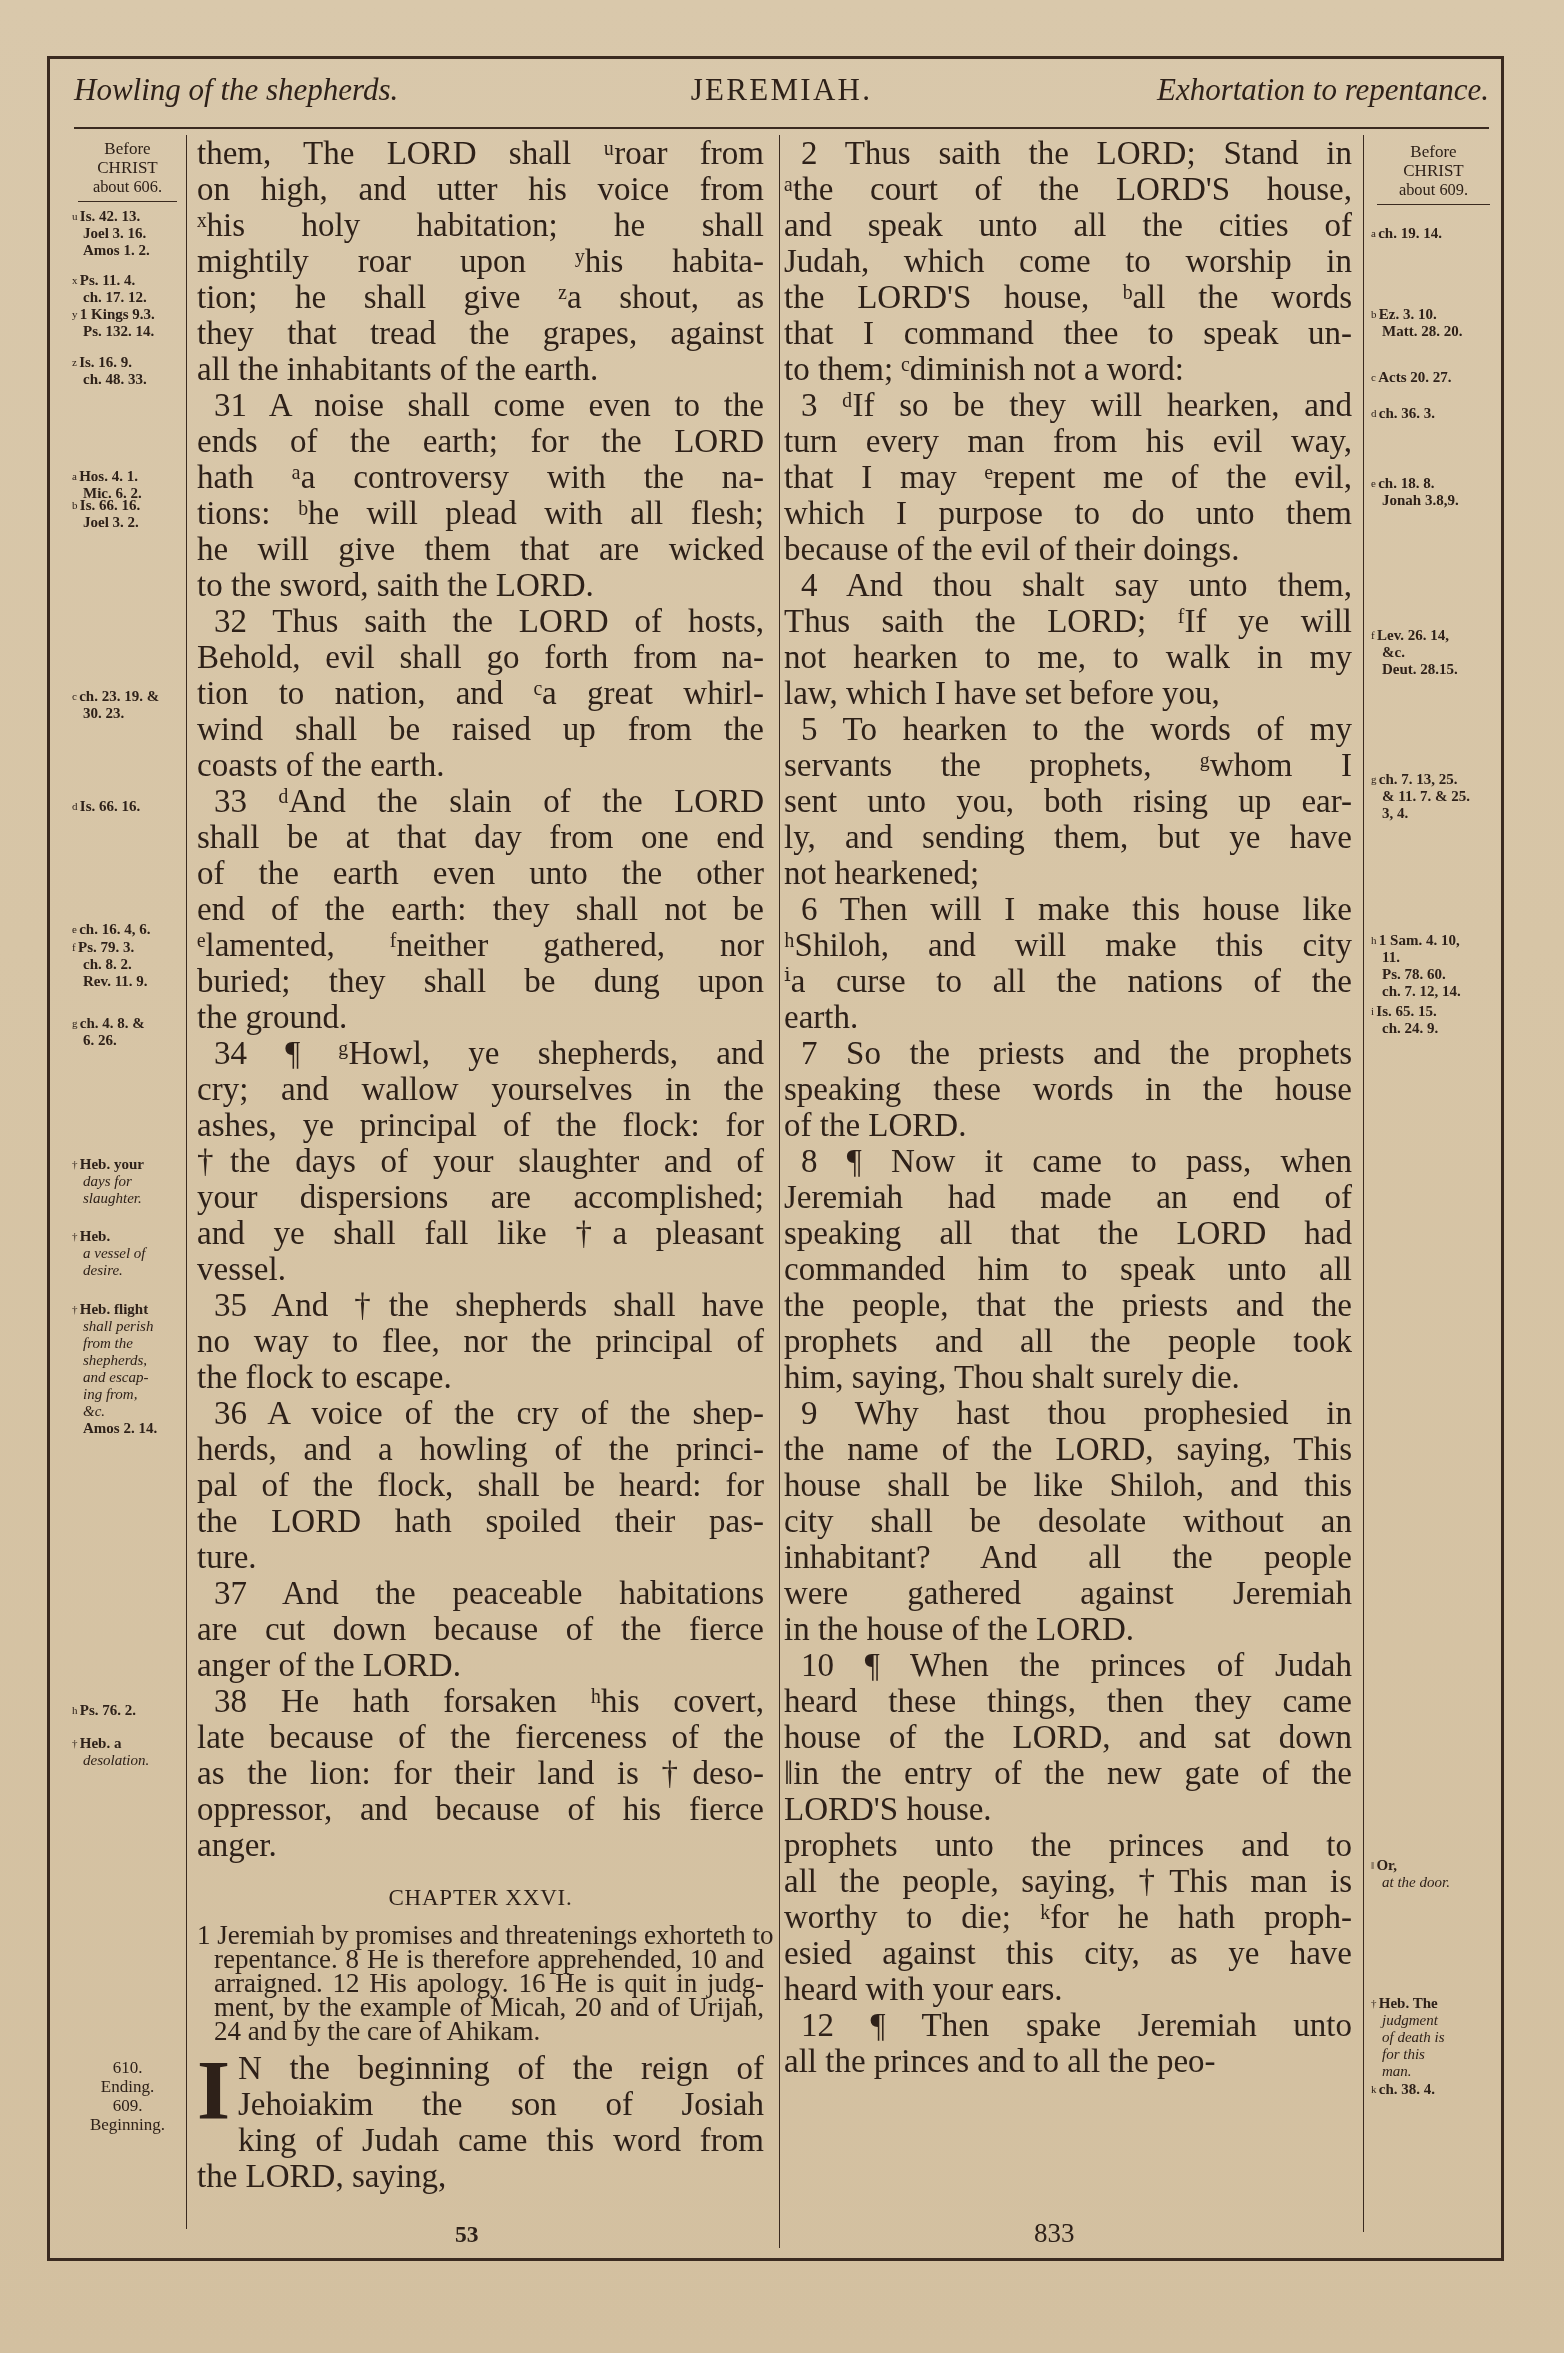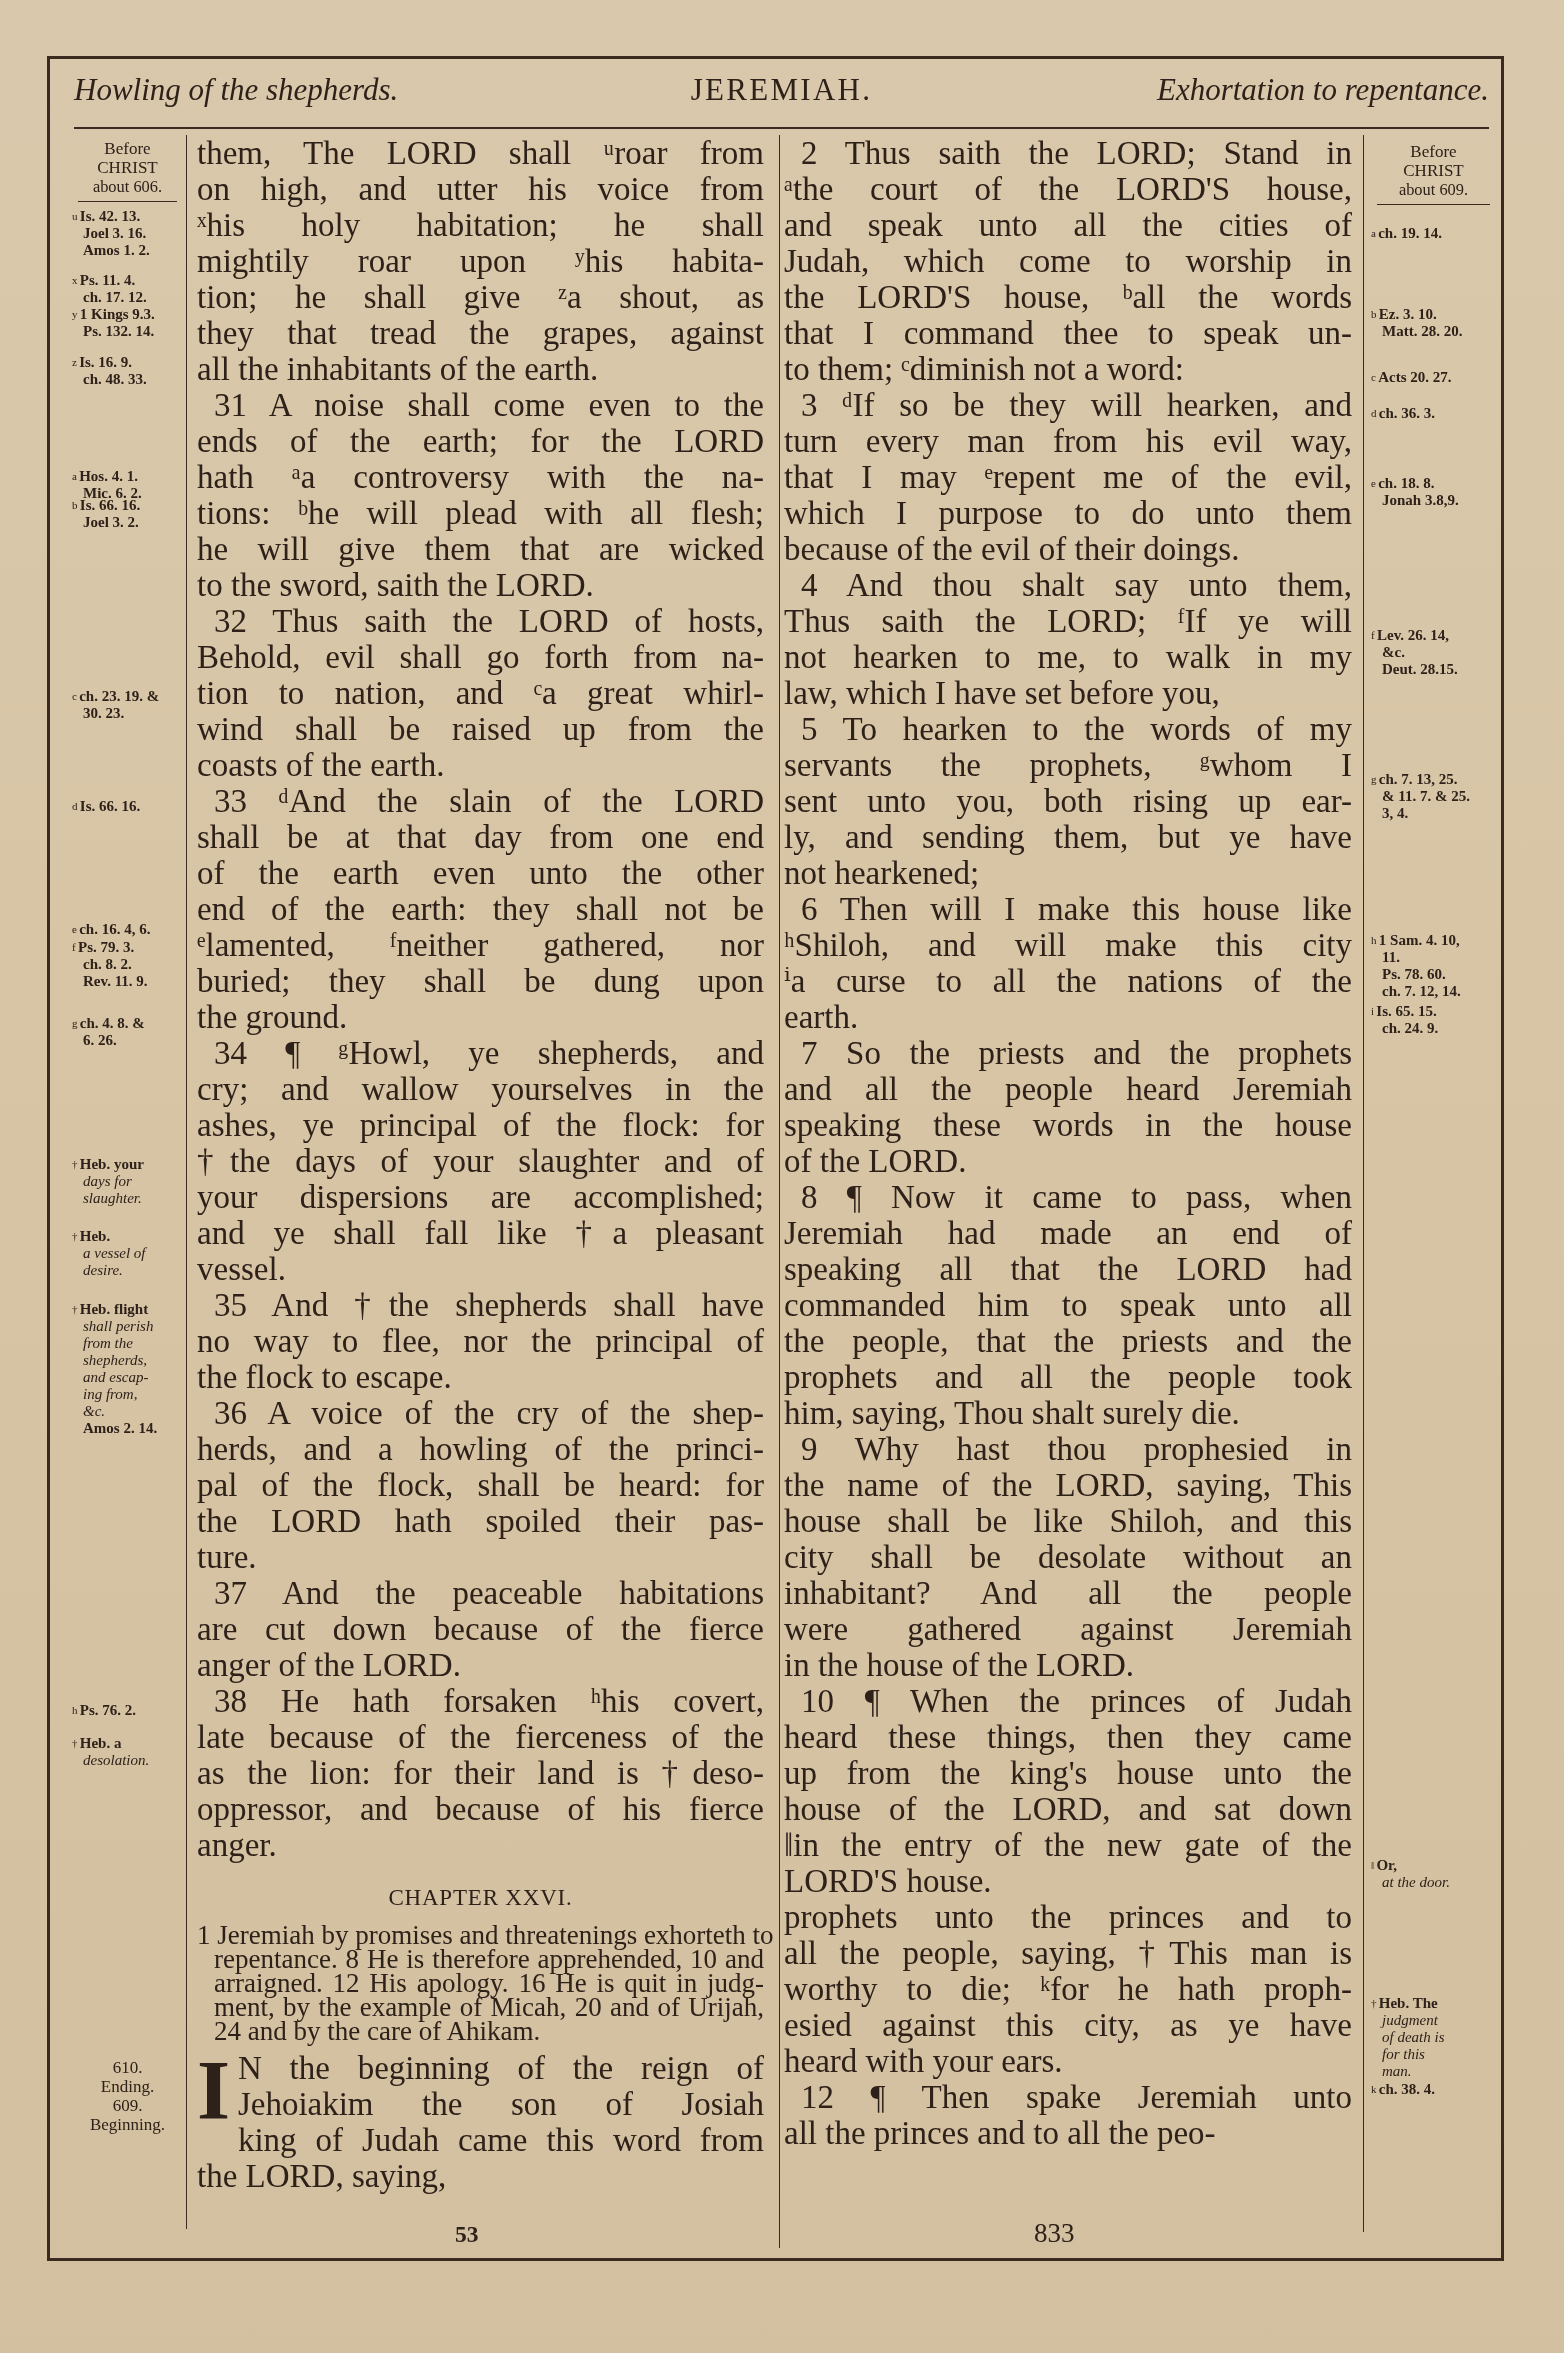--- a/index.html
+++ b/index.html
@@ -187,40 +187,38 @@
         <span class="line ind">5 To hearken to the words of my</span>
         <span class="line">servants the prophets, ᵍwhom I</span>
         <span class="line">sent unto you, both rising up ear-</span>
         <span class="line">ly, and sending them, but ye have</span>
         <span class="line last">not hearkened;</span>
         <span class="line ind">6 Then will I make this house like</span>
         <span class="line">ʰShiloh, and will make this city</span>
         <span class="line">ⁱa curse to all the nations of the</span>
         <span class="line last">earth.</span>
         <span class="line ind">7 So the priests and the prophets</span>
-        <span class="line">and all the people heard Jeremiah</span>
         <span class="line">speaking these words in the house</span>
         <span class="line last">of the LORD.</span>
         <span class="line ind">8 ¶ Now it came to pass, when</span>
         <span class="line">Jeremiah had made an end of</span>
         <span class="line">speaking all that the LORD had</span>
         <span class="line">commanded him to speak unto all</span>
         <span class="line">the people, that the priests and the</span>
         <span class="line">prophets and all the people took</span>
         <span class="line last">him, saying, Thou shalt surely die.</span>
         <span class="line ind">9 Why hast thou prophesied in</span>
         <span class="line">the name of the LORD, saying, This</span>
         <span class="line">house shall be like Shiloh, and this</span>
         <span class="line">city shall be desolate without an</span>
         <span class="line">inhabitant? And all the people</span>
         <span class="line">were gathered against Jeremiah</span>
         <span class="line last">in the house of the LORD.</span>
         <span class="line ind">10 ¶ When the princes of Judah</span>
         <span class="line">heard these things, then they came</span>
-        <span class="line">up from the king's house unto the</span>
         <span class="line">house of the LORD, and sat down</span>
         <span class="line">‖in the entry of the new gate of the</span>
         <span class="line last">LORD'S house.</span>
         <span class="line">prophets unto the princes and to</span>
         <span class="line">all the people, saying, †This man is</span>
         <span class="line">worthy to die; ᵏfor he hath proph-</span>
         <span class="line">esied against this city, as ye have</span>
         <span class="line last">heard with your ears.</span>
         <span class="line ind">12 ¶ Then spake Jeremiah unto</span>
         <span class="line last">all the princes and to all the peo-</span>

